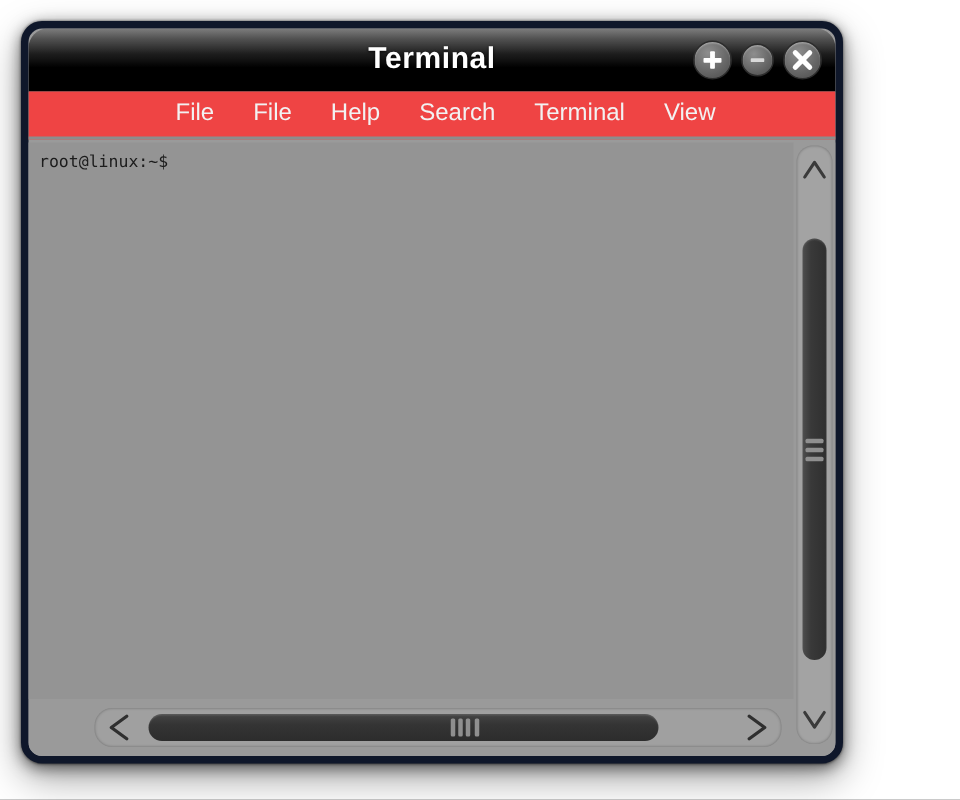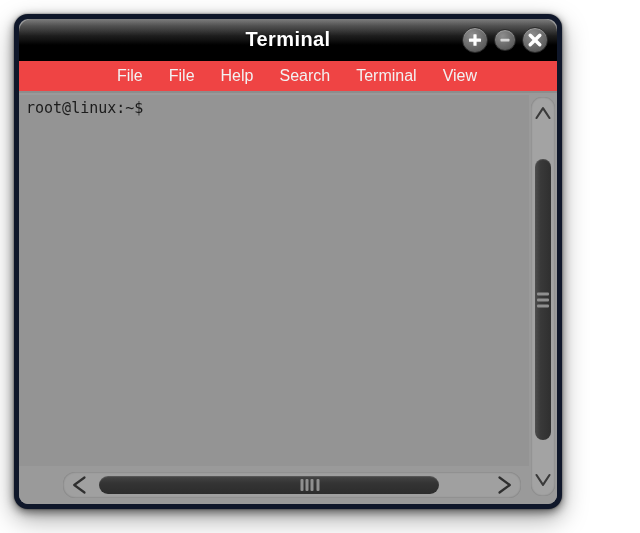--- a/index.html
+++ b/index.html
@@ -138,21 +138,21 @@
     bottom: 38px;
     background: #949494;
     overflow: hidden;
   }
   #terminal-text {
     position: absolute;
     left: 7px;
     top: 6px;
     color: #1c1c1c;
     font-family: "DejaVu Sans Mono", monospace;
-    font-size: 15px;
+    font-size: 11px;
     line-height: 14px;
     white-space: pre;
   }
 
   
   #vscrollbar {
     position: absolute;
     right: 2px;
     top: 2px;
     width: 24px;

